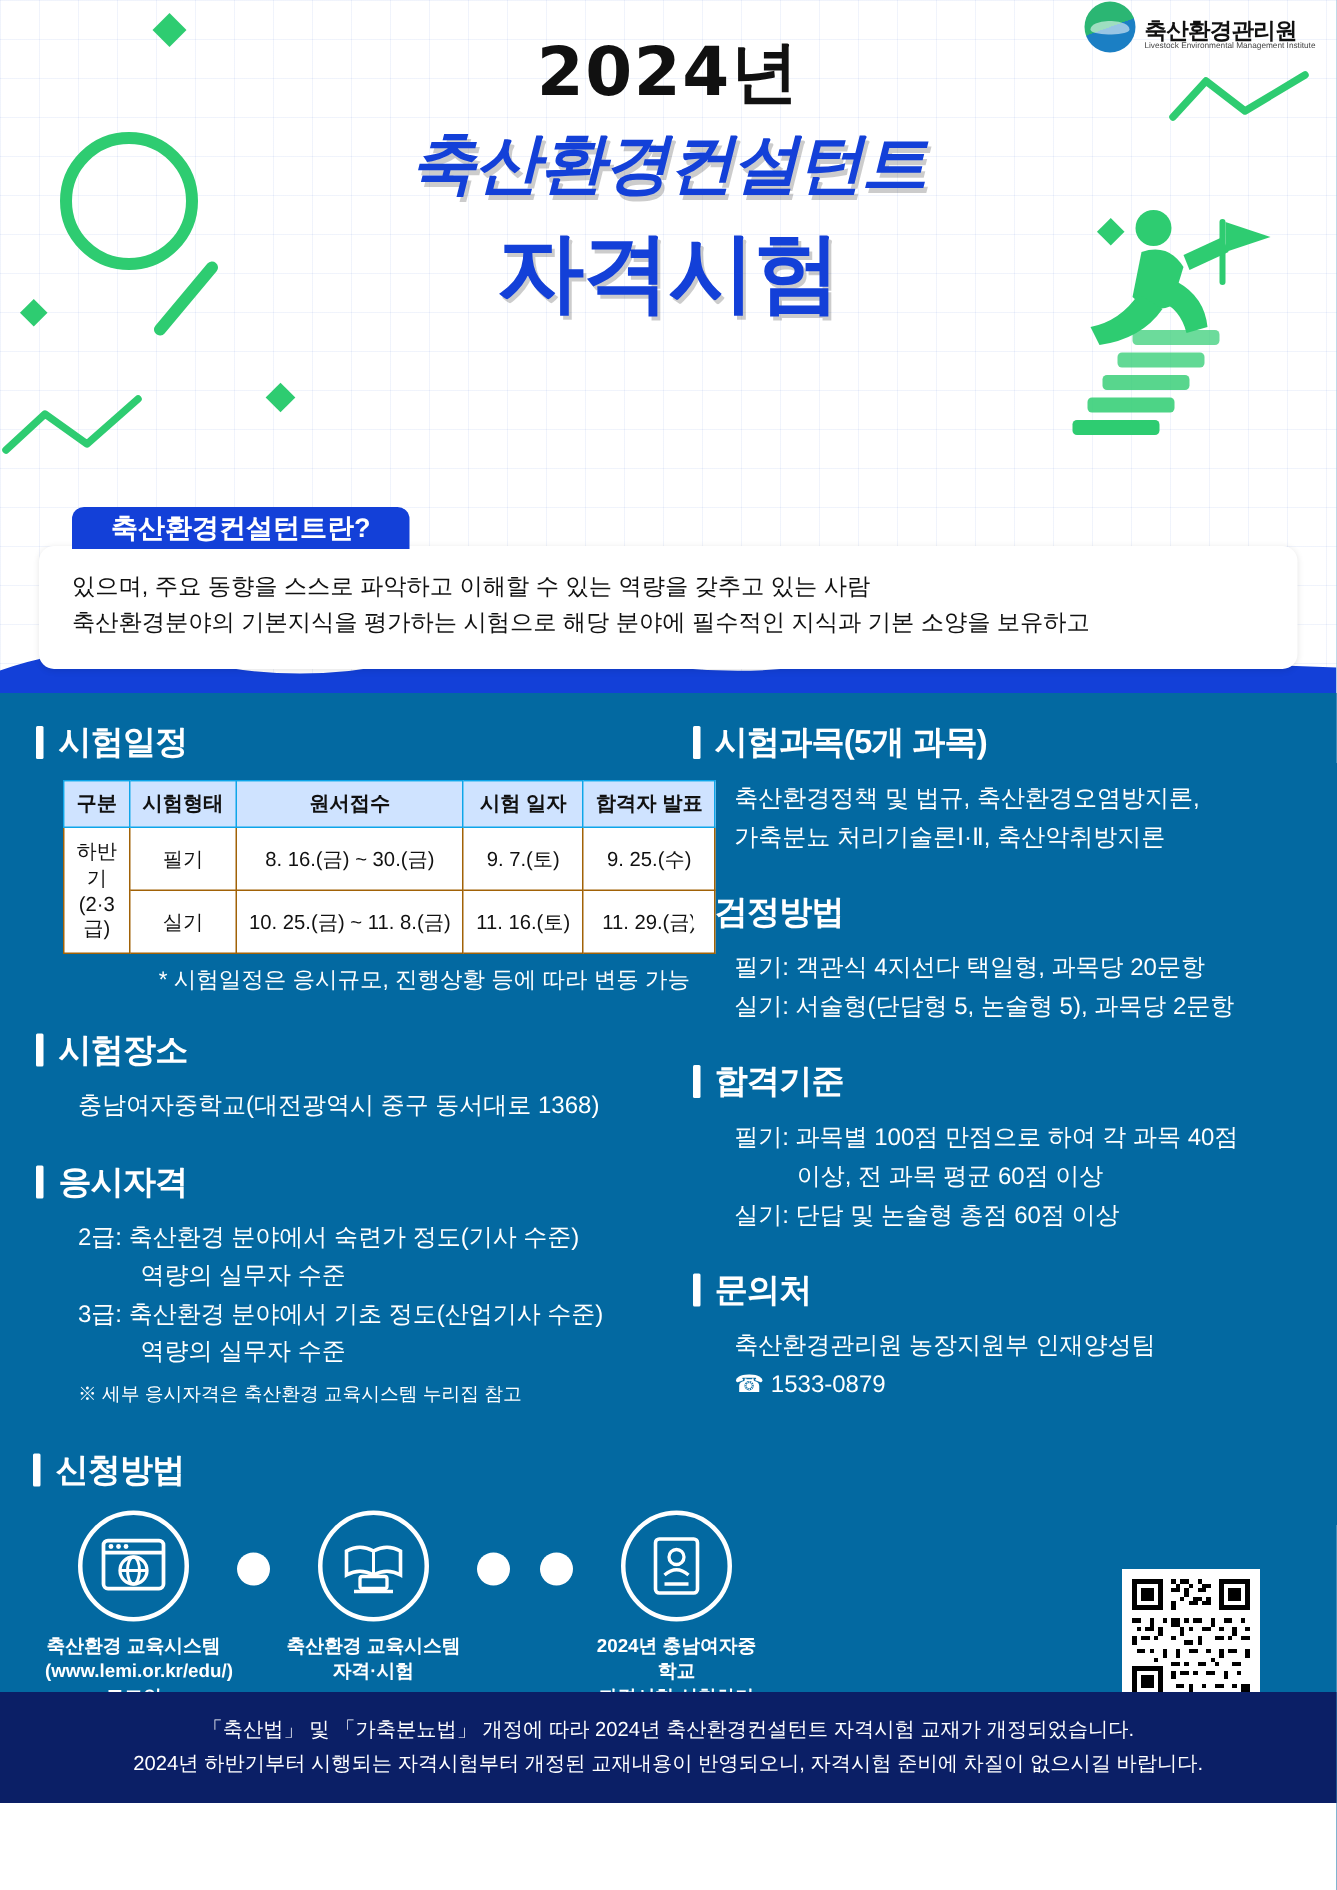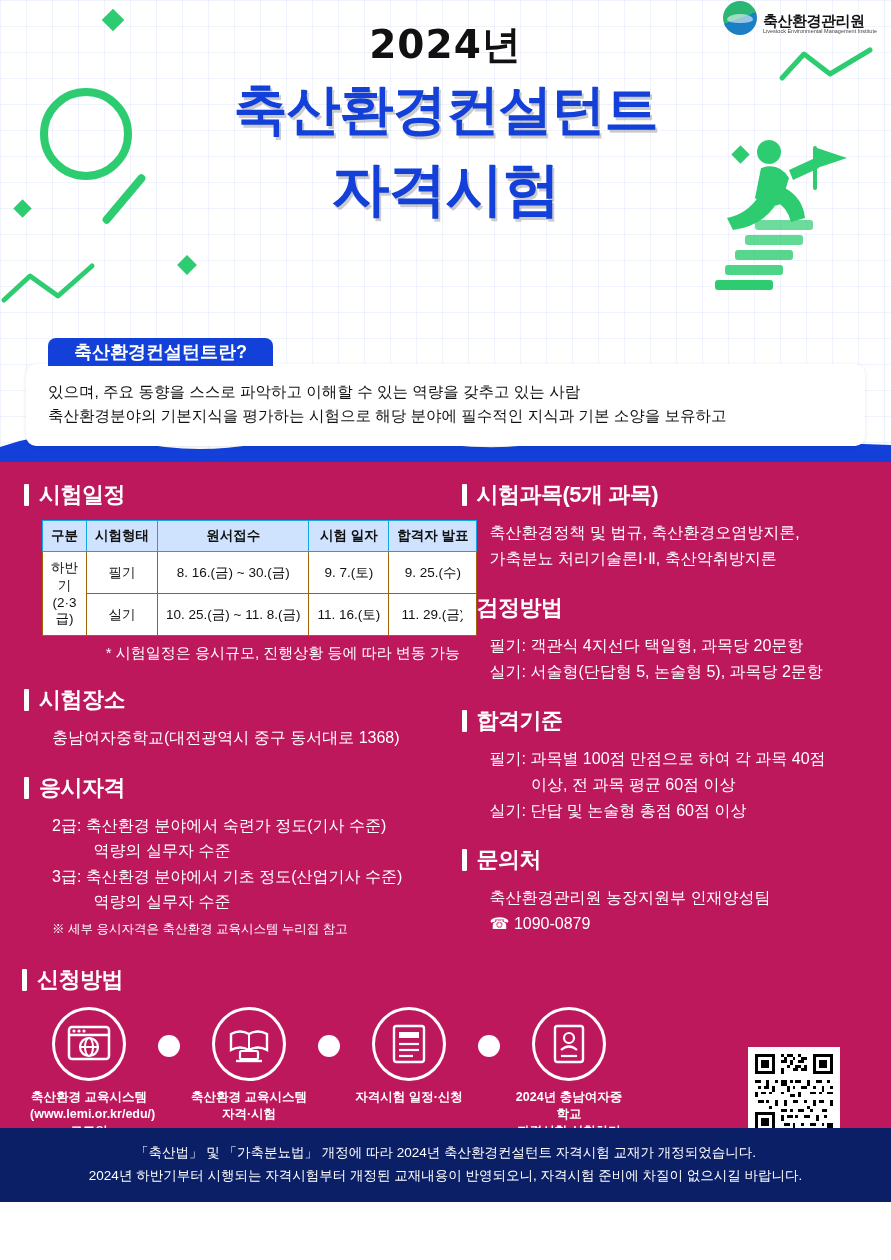--- a/index.html
+++ b/index.html
@@ -36,29 +36,30 @@
   .logo-mark::after{
     content:""; position:absolute; left:4px; top:13px; width:26px; height:9px;
     background:#ffffff; border-radius:50%/70% 70% 40% 40%; opacity:.55;
   }
   .logo-text { line-height: 1.05; }
   .logo-ko { font-size: 15px; font-weight: 700; color: #111; letter-spacing: -0.5px;}
   .logo-en { font-size: 5.5px; color: #444; letter-spacing: 0px; }
 
   .title-wrap { position: relative; text-align: center; padding-top: 18px; z-index: 3;}
   .t-year {
-    font-size: 39px; font-weight: 800; color: #111;
+    font-size: 45px; font-weight: 800; color: #111;
     letter-spacing: 1px;
     font-family: "DejaVu Sans", sans-serif;
   }
   .t-main {
-    font-size: 54px; font-weight: 800; color: #1340d8;
+    font-size: 44px; font-weight: 800; color: #1340d8;
     letter-spacing: -1px; margin-top: 2px;
     text-shadow: 2px 3px 0 rgba(0,0,0,0.20);
     font-family: "DejaVu Sans", sans-serif;
+    font-style: italic;
   }
   .t-sub {
     font-size: 58px; font-weight: 800; color: #1340d8;
     letter-spacing: -1px; margin-top: 4px;
     text-shadow: 2px 3px 0 rgba(0,0,0,0.20);
     font-family: "DejaVu Sans", sans-serif;
   }
 
   
   .deco { position: absolute; z-index: 1; }
@@ -93,21 +94,21 @@
     box-shadow: 0 1px 4px rgba(0,0,0,0.10);
     margin-top: -2px;
   }
 
   
   .wave { position:absolute; left:0; right:0; bottom:-1px; z-index: 2; }
 
   
   .blue {
     position: relative;
-    background: #be185d;
+    background: #0369a1;
     color: #ffffff;
     padding: 18px 0 0 0;
     height: 740px;
   }
   .cols { display: flex; }
   .col { width: 50%; padding: 0 18px 0 22px; }
   .col.right { padding-left: 14px; }
 
   .sec-head {
     display: flex; align-items: center; gap: 10px;
@@ -334,21 +335,21 @@
 
       <div class="sec">
         <div class="sec-head">
           <span class="bar"></span>
           <span class="sec-title">문의처</span>
         </div>
         <div class="sec-body">
           <div>축산환경관리원 농장지원부 인재양성팀</div>
           <div>
             <span>☎</span>
-            <span>1090-0879</span>
+            <span>1533-0879</span>
           </div>
         </div>
       </div>
     </div>
   </div>
 
   <div class="apply">
     <div class="apply-head">
       <span class="bar"></span>
       <span class="sec-title">신청방법</span>
@@ -392,34 +393,20 @@
         <div class="step-label">
           <div>축산환경 교육시스템</div>
           <div>자격·시험</div>
         </div>
       </div>
 
       <div class="dot-wrap">
           <span class="dot"></span>
         </div>
 
-      <div class="step">
-        <div class="circle">
-          <svg width="40" height="42" viewBox="0 0 40 42">
-            <rect x="5" y="3" width="30" height="36" rx="2.5" fill="none" stroke="#fff" stroke-width="2.4"></rect>
-            <rect x="10" y="9" width="20" height="6" fill="#fff"></rect>
-            <line x1="10" y1="21" x2="30" y2="21" stroke="#fff" stroke-width="2.2"></line>
-            <line x1="10" y1="27" x2="30" y2="27" stroke="#fff" stroke-width="2.2"></line>
-            <line x1="10" y1="33" x2="24" y2="33" stroke="#fff" stroke-width="2.2"></line>
-          </svg>
-        </div>
-        <div class="step-label">
-          <div>자격시험 일정·신청</div>
-        </div>
-      </div>
 
       <div class="dot-wrap">
           <span class="dot"></span>
         </div>
 
       <div class="step">
         <div class="circle">
           <svg width="40" height="42" viewBox="0 0 40 42">
             <rect x="6" y="3" width="28" height="36" rx="2.5" fill="none" stroke="#fff" stroke-width="2.4"></rect>
             <circle cx="20" cy="15" r="5" fill="none" stroke="#fff" stroke-width="2.2"></circle>

